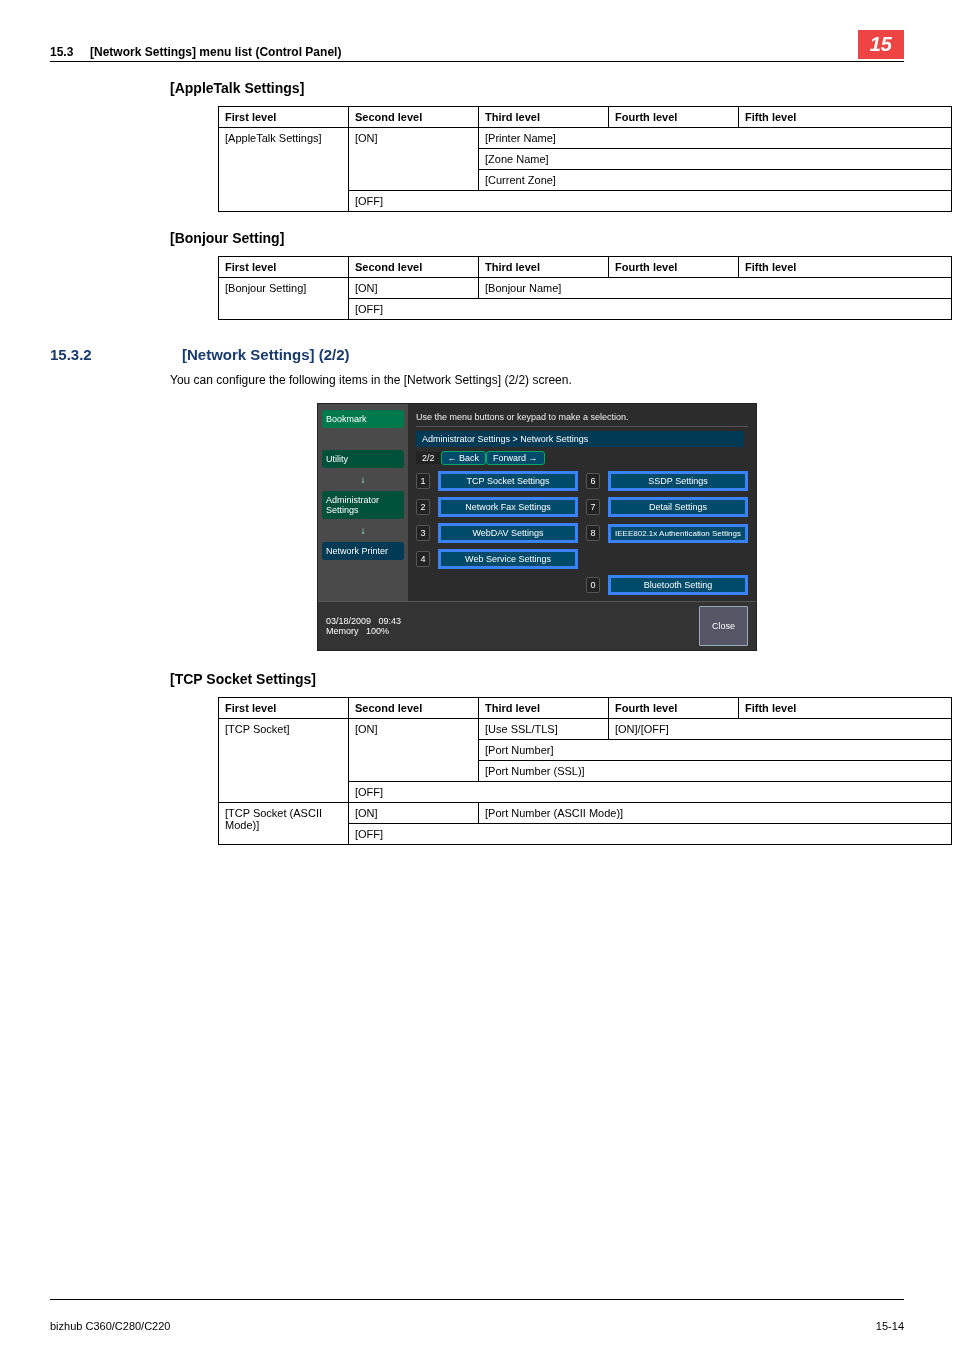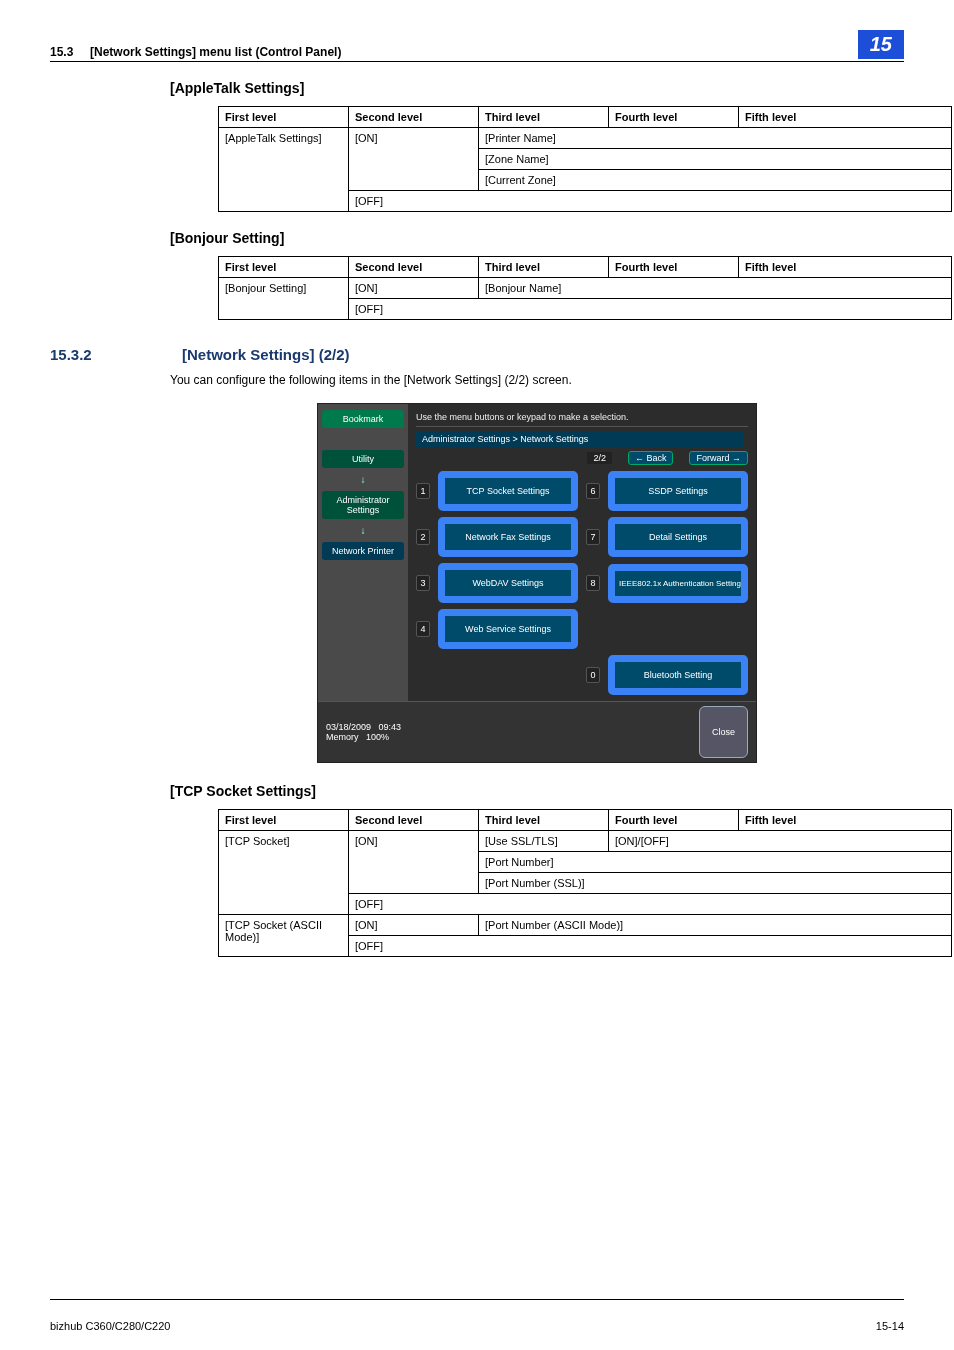--- a/index.html
+++ b/index.html
@@ -10,21 +10,21 @@
     background: #fff;
     width: 954px;
     margin: 0 auto;
     padding: 30px 50px 18px 50px;
     position: relative;
     min-height: 1350px;
   }
   .header-row { display: flex; align-items: flex-end; border-bottom: 1px solid #000; padding-bottom: 2px; }
   .header-left { font-weight: bold; font-size: 12px; flex: 1; }
   .chapter-badge {
-    background: #1d4ed8;
+    background: #ef4444;
     color: #fff;
     font-weight: bold;
     font-size: 20px;
     padding: 3px 12px;
     font-style: italic;
   }
   .section-indent { padding-left: 120px; }
   h3.sub { font-weight: bold; font-size: 14px; margin: 18px 0 10px 0; }
   table.grid { border-collapse: collapse; width: 100%; font-size: 11px; margin-left: 48px; }
   table.grid th, table.grid td { border: 1px solid #000; padding: 4px 6px; text-align: left; vertical-align: top; }
@@ -35,35 +35,35 @@
   .body-text { font-size: 12px; margin: 8px 0 16px 0; }
 
   
   .screenshot {
     width: 440px; margin: 10px auto 20px auto;
     background: #3a3a3a; color: #fff; font-size: 9px;
     border: 1px solid #222; font-family: Arial, sans-serif;
   }
   .ss-body { display: flex; }
   .ss-left { width: 90px; background: #4a4a4a; padding: 6px 4px; display:flex; flex-direction:column; gap:6px;}
-  .ss-tab { background:#007a4d; border-radius:3px; padding:4px 4px; text-align:center; font-size:9px;}
+  .ss-tab { background:#007a4d; border-radius:3px; padding:4px 4px; font-size:9px;}
   .ss-tab.dark { background:#00513a; }
   .ss-tab.sel { background:#003a55; }
   .ss-arrow { text-align:center; color:#8fd; font-size:10px; }
   .ss-right { flex:1; padding: 6px 8px; background:#2c2c2c; display:flex; flex-direction:column; }
   .ss-hint { font-size:9px; padding:2px 0 4px 0; border-bottom:1px solid #555; color:#eee;}
   .ss-crumb { background:#003a55; padding:3px 6px; margin:4px 4px 4px 0; font-size:9px;}
-  .ss-nav { display:flex; justify-content:flex-end; gap:16px; align-items:center; margin-bottom:6px; font-size:9px;}
+  .ss-nav { display:flex; justify-content:flex-start; gap:0; align-items:center; margin-bottom:6px; font-size:9px;}
   .ss-chip { background:#004a6a; border:1px solid #0a6; border-radius:3px; padding:1px 6px; font-size:9px;}
   .ss-page { background:#222; padding:1px 6px; }
   .ss-grid { display:grid; grid-template-columns: 14px 1fr 14px 1fr; gap:6px 8px; align-items:center;}
   .ss-num { background:#222; text-align:center; padding:2px 0; border:1px solid #555; border-radius:2px; font-size:9px;}
-  .ss-btn { background:#004a6a; border:7px solid #3b82f6; border-radius:5px; padding:8px 4px; text-align:center; font-size:9px; white-space:nowrap; overflow:hidden;}
+  .ss-btn { background:#004a6a; border:3px solid #3b82f6; border-radius:0; padding:2px 4px; text-align:center; font-size:9px; white-space:nowrap; overflow:hidden;}
   .ss-footer { display:flex; justify-content:space-between; align-items:center; padding:4px 8px; background:#333; border-top:1px solid #555;}
-  .ss-close { background:#556; border:1px solid #9ab; border-radius:6px; padding:20px 12px; font-size:9px;}
+  .ss-close { background:#556; border:1px solid #9ab; border-radius:1px; padding:14px 12px; font-size:9px;}
 
   .page-footer {
     position: absolute; bottom: 18px; left: 50px; right: 50px;
     border-top: 1px solid #000; padding-top: 20px;
     display: flex; justify-content: space-between; font-size: 11px;
   }
 </style>
 </head>
 <body>
 

